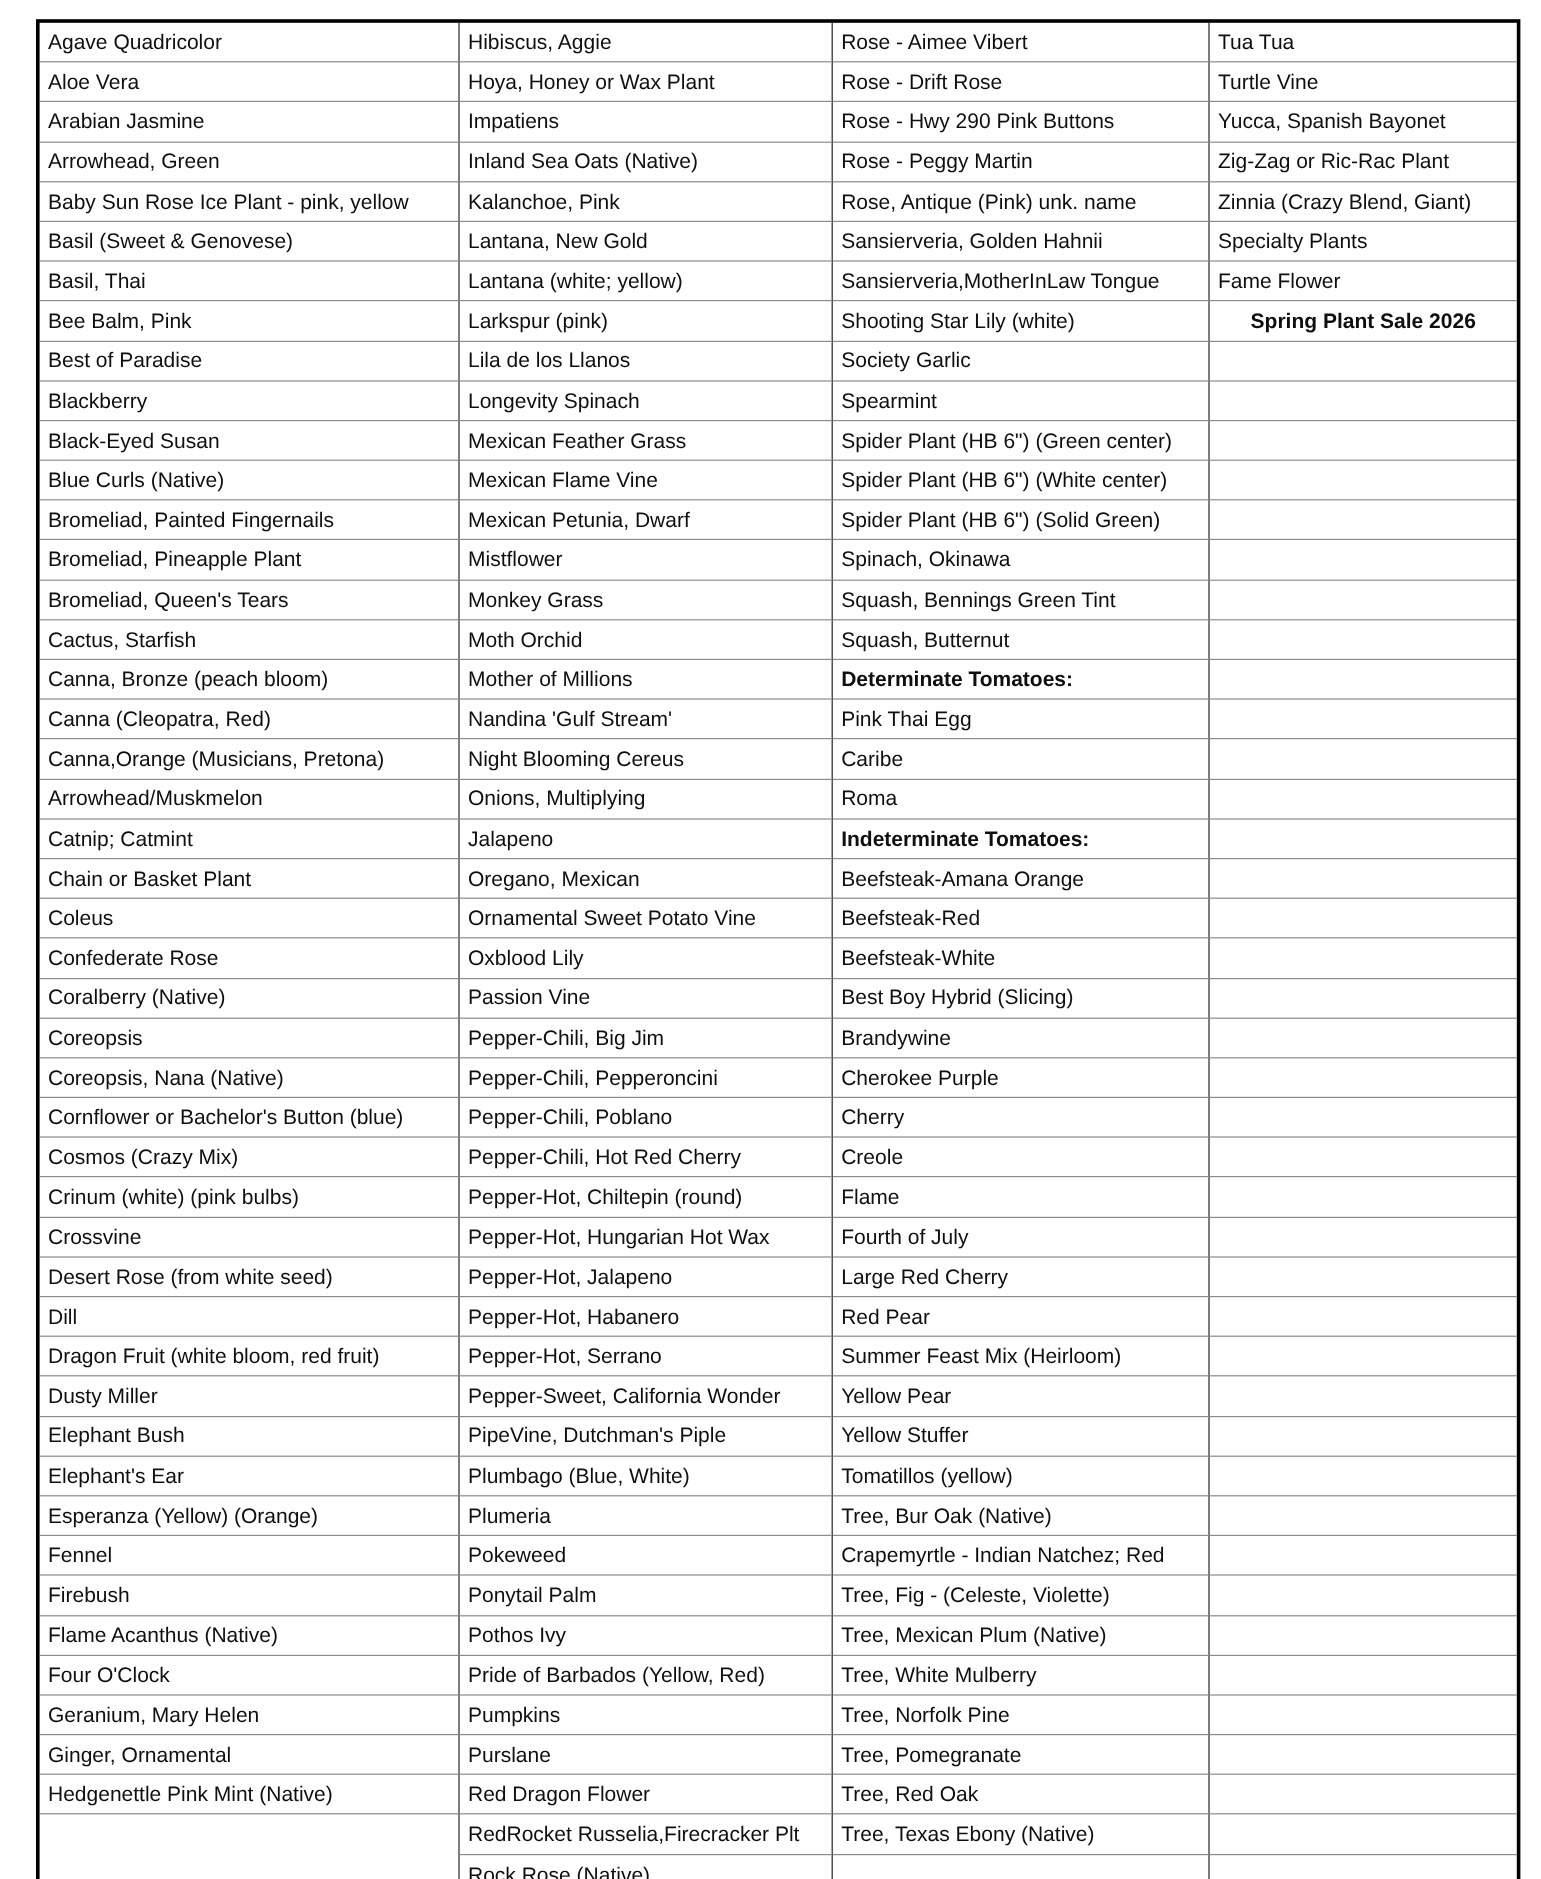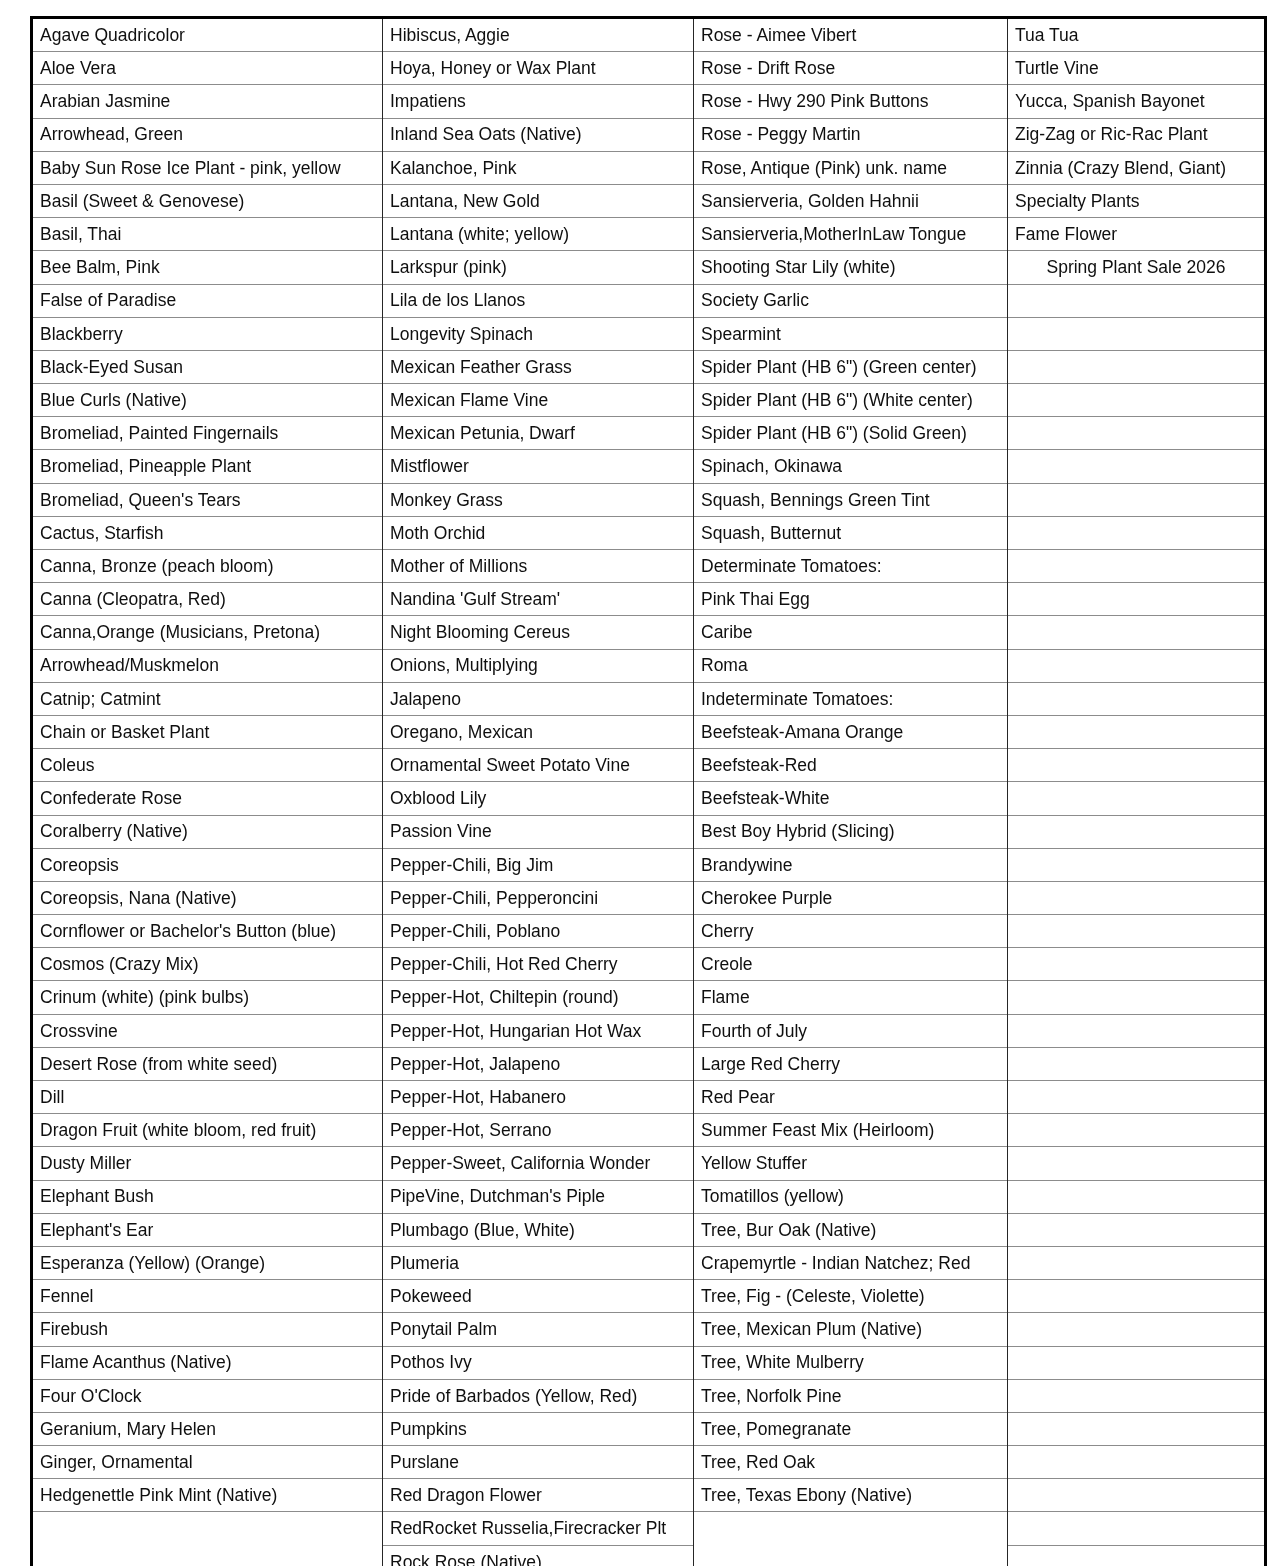--- a/index.html
+++ b/index.html
@@ -23,37 +23,37 @@
     box-sizing:border-box;
     border-bottom:1px solid #8c8c8c;
     padding-left:7px;
     display:flex;align-items:center;
     font-size:17.5px;
     line-height:1.05;
     color:#0f0f0f;
     white-space:nowrap;
     overflow:hidden;
   }
-  .cell.bold{font-weight:400;}
+  .cell.bold{font-weight:700;}
   .cell.center{justify-content:center;padding-left:0;}
 </style>
 </head>
 <body>
 
 <div class="table">
   <div class="col">
       <div class="cell">Agave  Quadricolor</div>
       <div class="cell">Aloe Vera</div>
       <div class="cell">Arabian Jasmine</div>
       <div class="cell">Arrowhead, Green</div>
       <div class="cell">Baby Sun Rose Ice Plant - pink, yellow</div>
       <div class="cell">Basil (Sweet &amp; Genovese)</div>
       <div class="cell">Basil, Thai</div>
       <div class="cell">Bee Balm, Pink</div>
-      <div class="cell">False of Paradise</div>
+      <div class="cell">Best of Paradise</div>
       <div class="cell">Blackberry</div>
       <div class="cell">Black-Eyed Susan</div>
       <div class="cell">Blue Curls (Native)</div>
       <div class="cell">Bromeliad, Painted Fingernails</div>
       <div class="cell">Bromeliad, Pineapple Plant</div>
       <div class="cell">Bromeliad, Queen's Tears</div>
       <div class="cell">Cactus, Starfish</div>
       <div class="cell">Canna, Bronze (peach bloom)</div>
       <div class="cell">Canna (Cleopatra, Red)</div>
       <div class="cell">Canna,Orange (Musicians, Pretona)</div>
@@ -161,20 +161,21 @@
       <div class="cell">Best Boy Hybrid (Slicing)</div>
       <div class="cell">Brandywine</div>
       <div class="cell">Cherokee Purple</div>
       <div class="cell">Cherry</div>
       <div class="cell">Creole</div>
       <div class="cell">Flame</div>
       <div class="cell">Fourth of July</div>
       <div class="cell">Large Red Cherry</div>
       <div class="cell">Red Pear</div>
       <div class="cell">Summer Feast Mix (Heirloom)</div>
+      <div class="cell">Yellow Pear</div>
       <div class="cell">Yellow Stuffer</div>
       <div class="cell">Tomatillos (yellow)</div>
       <div class="cell">Tree, Bur Oak  (Native)</div>
       <div class="cell">Crapemyrtle - Indian Natchez; Red</div>
       <div class="cell">Tree, Fig - (Celeste, Violette)</div>
       <div class="cell">Tree, Mexican Plum (Native)</div>
       <div class="cell">Tree, White Mulberry</div>
       <div class="cell">Tree, Norfolk Pine</div>
       <div class="cell">Tree, Pomegranate</div>
       <div class="cell">Tree, Red Oak</div>

